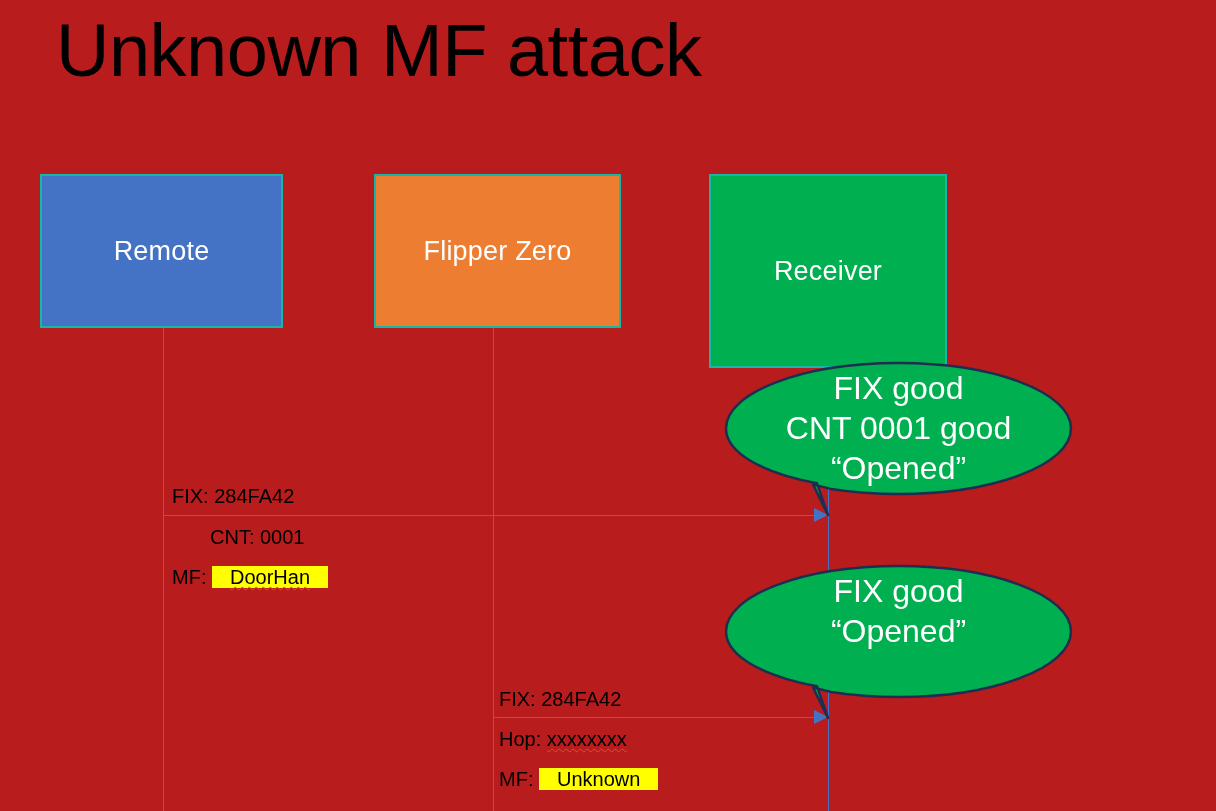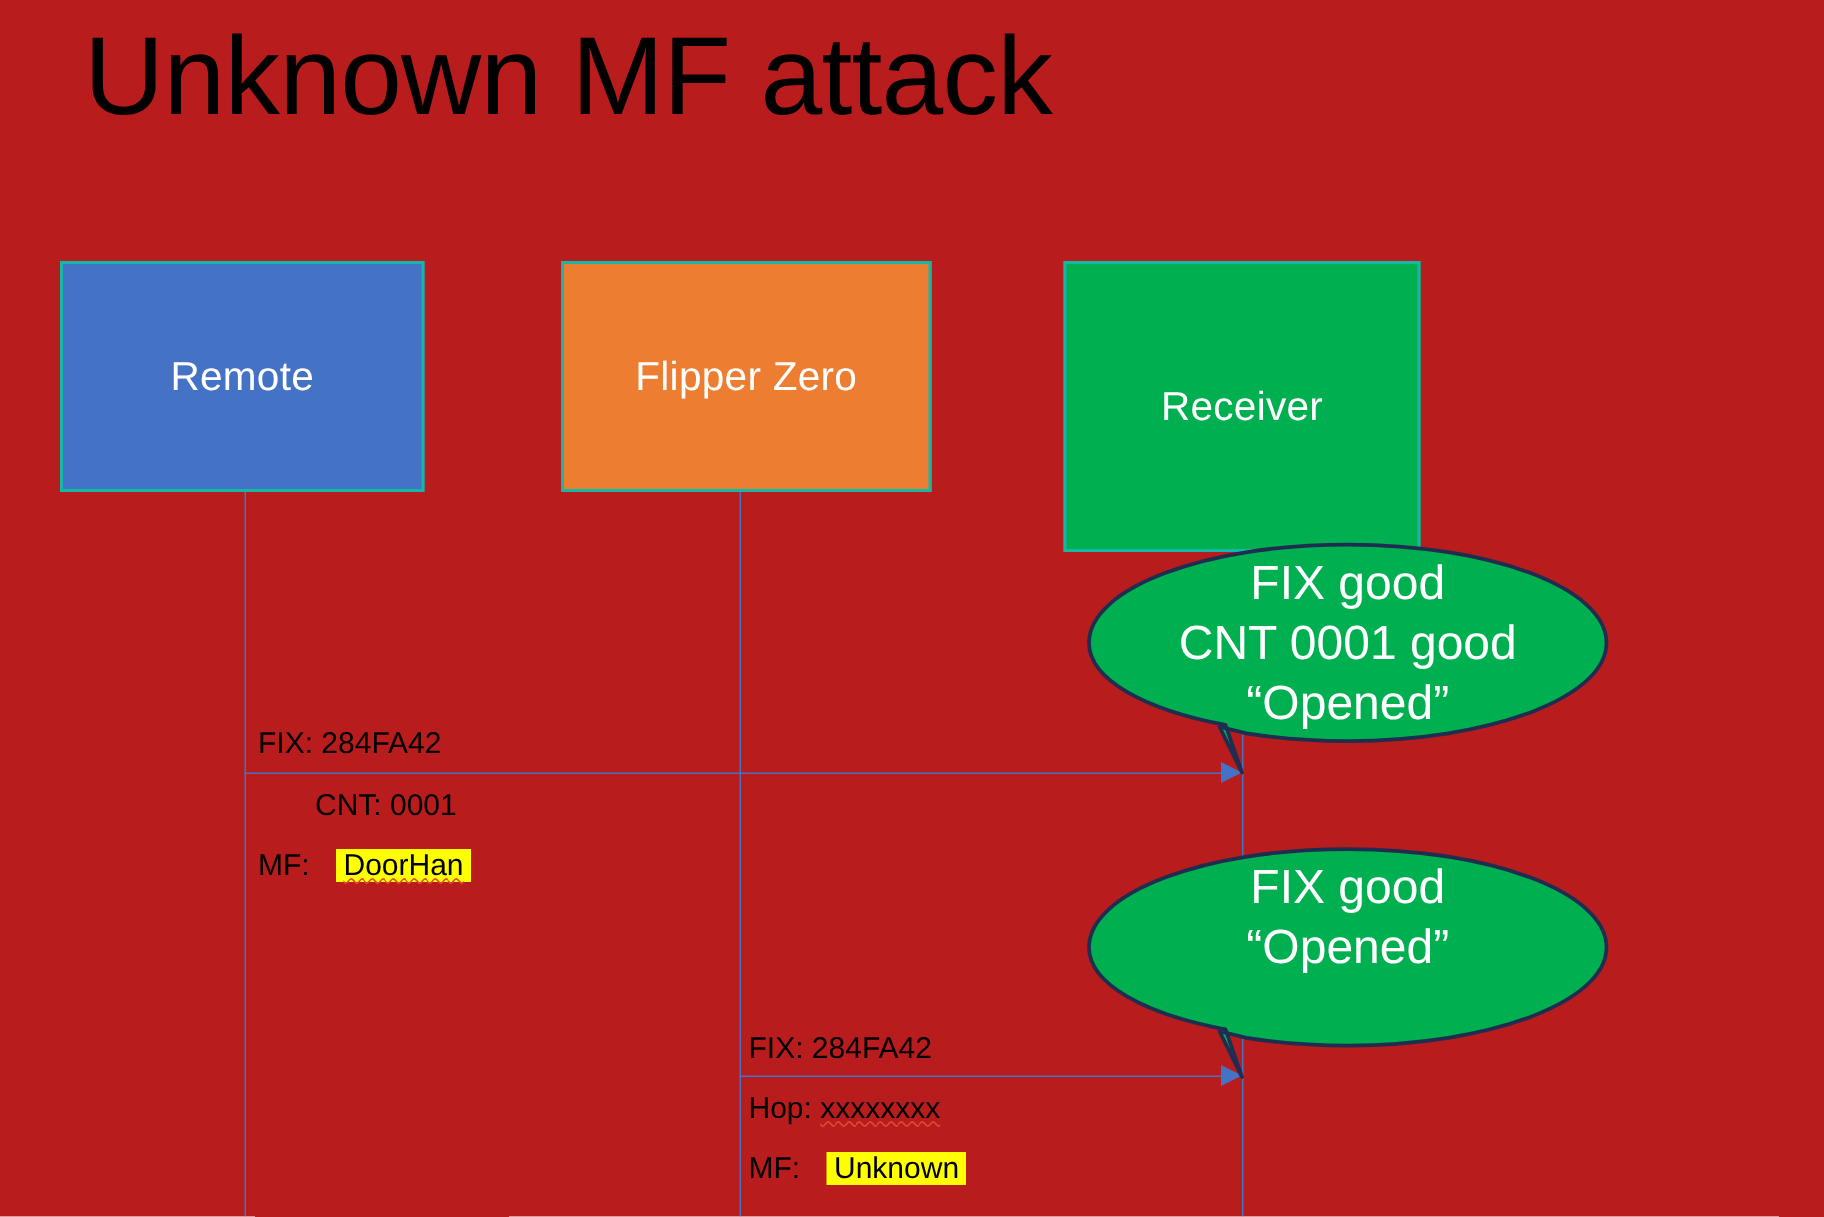--- a/index.html
+++ b/index.html
@@ -76,22 +76,21 @@
   
   .msg-label {
     position: absolute;
     font-size: 20px;
     line-height: 40px;
     color: #000000;
     white-space: nowrap;
   }
   .msg-label .hl {
     background: #FFFF00;
-    padding: 0 5px;
-    margin-left: 12px;
+    padding: 0 18px;
   }
   .spell {
     
     text-decoration: underline;
     text-decoration-color: #E04A2F;
     text-decoration-style: wavy;
     text-decoration-thickness: 1px;
     text-underline-offset: 2px;
   }
 

